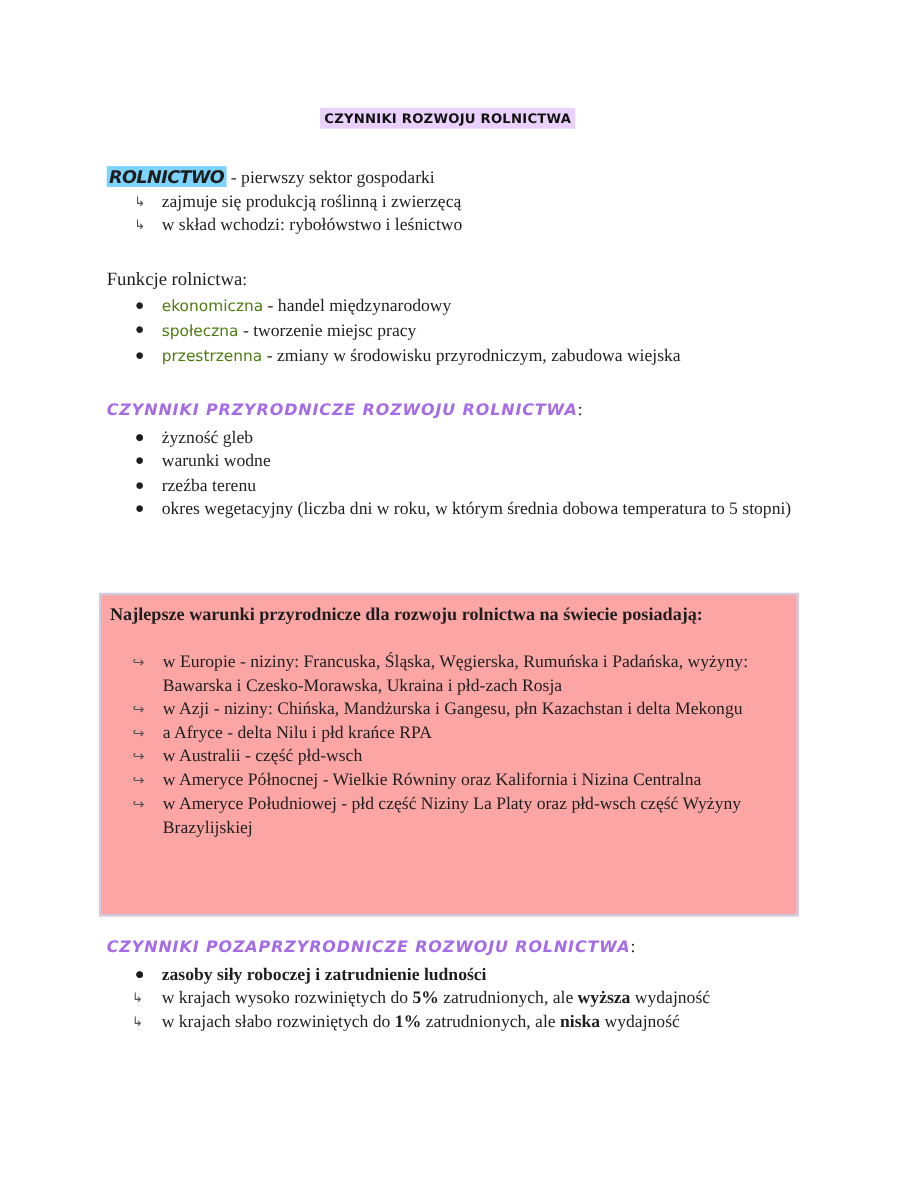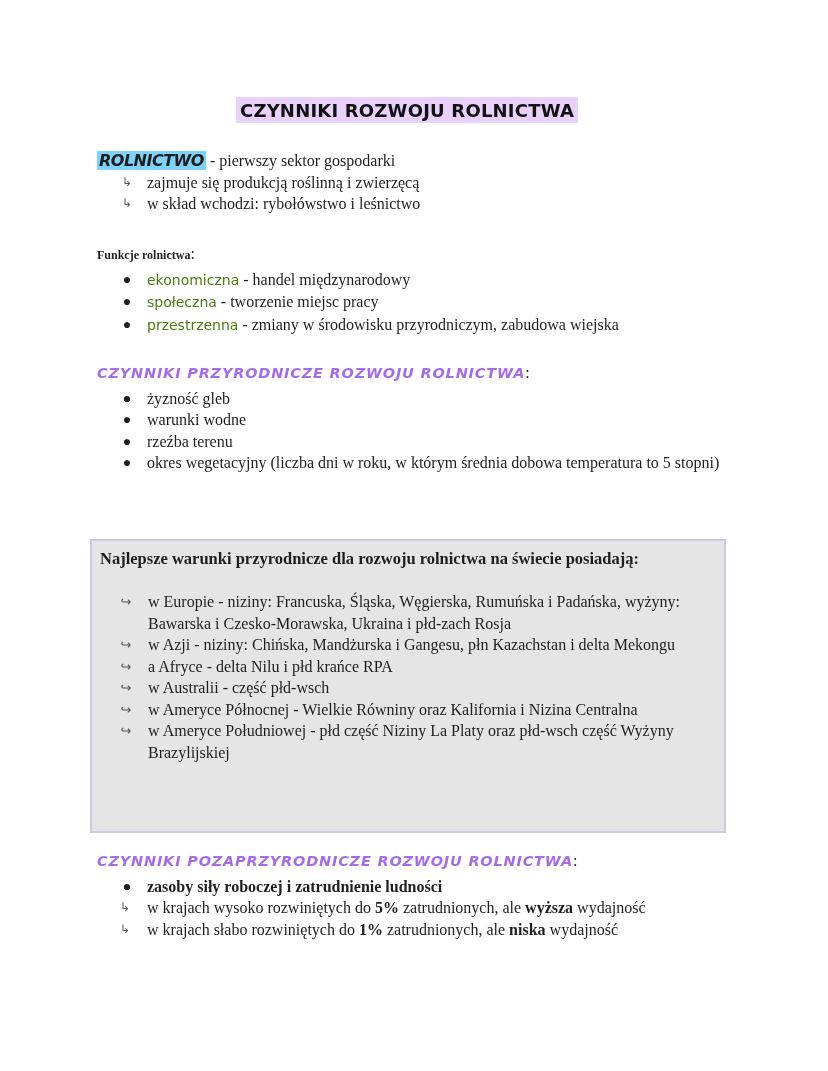--- a/index.html
+++ b/index.html
@@ -2,21 +2,21 @@
 <html><head>
 <meta charset="utf-8">
 <style>
   html, body { margin: 0; padding: 0; background: #ffffff; }
   body { width: 828px; height: 1071px; position: relative; overflow: hidden;
          font-family: "DejaVu Serif", "Liberation Serif", serif; color: #1e1e1e; }
   .page { position: absolute; left: 0; top: 0; width: 828px; height: 1071px; }
 
   .title-wrap { position: absolute; top: 97px; left: 0; width: 828px; text-align: center; }
   .title { display: inline-block; background: #ead1fb; padding: 3px 4px 2px 4px;
-           font-family: "DejaVu Sans", sans-serif; font-weight: bold; font-size: 18px;
+           font-family: "DejaVu Sans", sans-serif; font-weight: bold; font-size: 12px;
            letter-spacing: 0.2px; color: #111; margin-left: -14px; }
 
   .txt { font-size: 16px; line-height: 21.5px; font-family: "Liberation Serif", serif; }
   .block { position: absolute; left: 97px; }
 
   .rolnictwo-line { top: 150px; }
   .hl-word { background: #7dd3fc; font-family: "DejaVu Sans", sans-serif; font-weight: bold;
              font-style: italic; font-size: 16px; letter-spacing: -0.5px; padding: 0 2px; }
 
   ul.list { list-style: none; margin: 0; padding: 0; }
@@ -25,21 +25,21 @@
   .dot { font-size: 14px; }
   .hook { font-size: 12px; color: #555; }
   .harrow { font-size: 13px; color: #555; }
   .purple-word { font-family: "DejaVu Sans", sans-serif; font-size: 14px; color: #4d7c0f; }
 
   .section-head { font-family: "DejaVu Sans", sans-serif; font-style: italic; font-weight: bold;
                   font-size: 14.5px; color: #a66ce6; letter-spacing: 0.8px; }
   .section-head .colon { color: #222; font-family: "Liberation Serif", serif; font-style: normal; font-weight: normal; font-size: 16px; }
 
   .box { position: absolute; left: 90px; top: 539px; width: 632px; height: 290px;
-         border: 2.5px solid #cdcae3; background: #e5e5e5; }
+         border: 2.5px solid #cdcae3; background: #fca5a5; }
   .box-head { position: absolute; left: 8px; top: 7px; width: 600px; font-weight: bold; font-size: 16.5px; line-height: 21.5px; }
   .box ul.list { position: absolute; left: 8px; top: 50px; width: 620px; }
   .box ul.list li { padding-left: 48px; }
   .box ul.list li .mk { left: 18px; }
 
   b.strong { font-weight: bold; }
 </style>
 </head>
 <body>
 
@@ -53,21 +53,21 @@
     <div>
       <span class="hl-word">ROLNICTWO</span><span> - pierwszy sektor gospodarki</span>
     </div>
     <ul class="list">
       <li><span class="mk hook">↳</span><span>zajmuje się produkcją roślinną i zwierzęcą</span></li>
       <li><span class="mk hook">↳</span><span>w skład wchodzi: rybołówstwo i leśnictwo</span></li>
     </ul>
   </div>
 
   <div class="block txt" style="top:243px; width:640px;">
-    <div><span style="font-weight:bold; font-size:12px;">Funkcje rolnictwa</span><span>:</span></div>
+    <div><span style="font-weight:normal; font-size:17px;">Funkcje rolnictwa</span><span>:</span></div>
     <ul class="list" style="margin-top:2px;">
       <li><span class="mk dot">●</span><span class="purple-word">ekonomiczna</span><span> - handel międzynarodowy</span></li>
       <li><span class="mk dot">●</span><span class="purple-word">społeczna</span><span> - tworzenie miejsc pracy</span></li>
       <li><span class="mk dot">●</span><span class="purple-word">przestrzenna</span><span> - zmiany w środowisku przyrodniczym, zabudowa wiejska</span></li>
     </ul>
   </div>
 
   <div class="block txt" style="top:362px; width:650px;">
     <div><span class="section-head">CZYNNIKI PRZYRODNICZE ROZWOJU ROLNICTWA</span><span class="section-head"><span class="colon">:</span></span></div>
     <ul class="list" style="margin-top:3px;">

